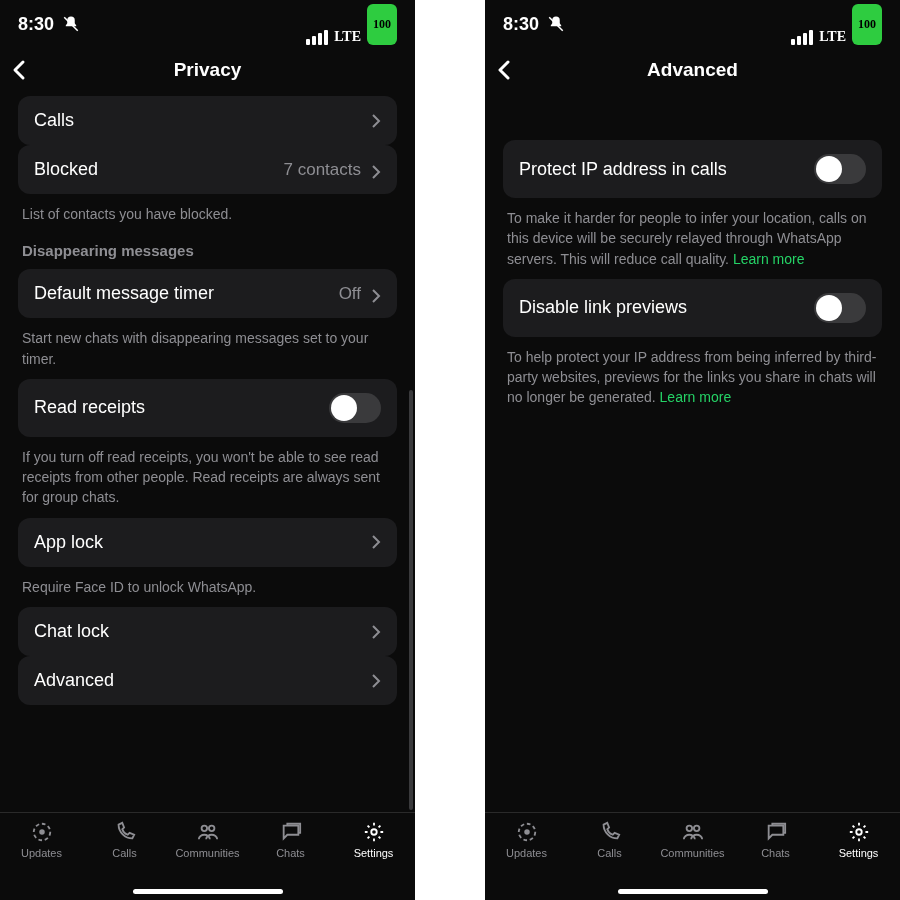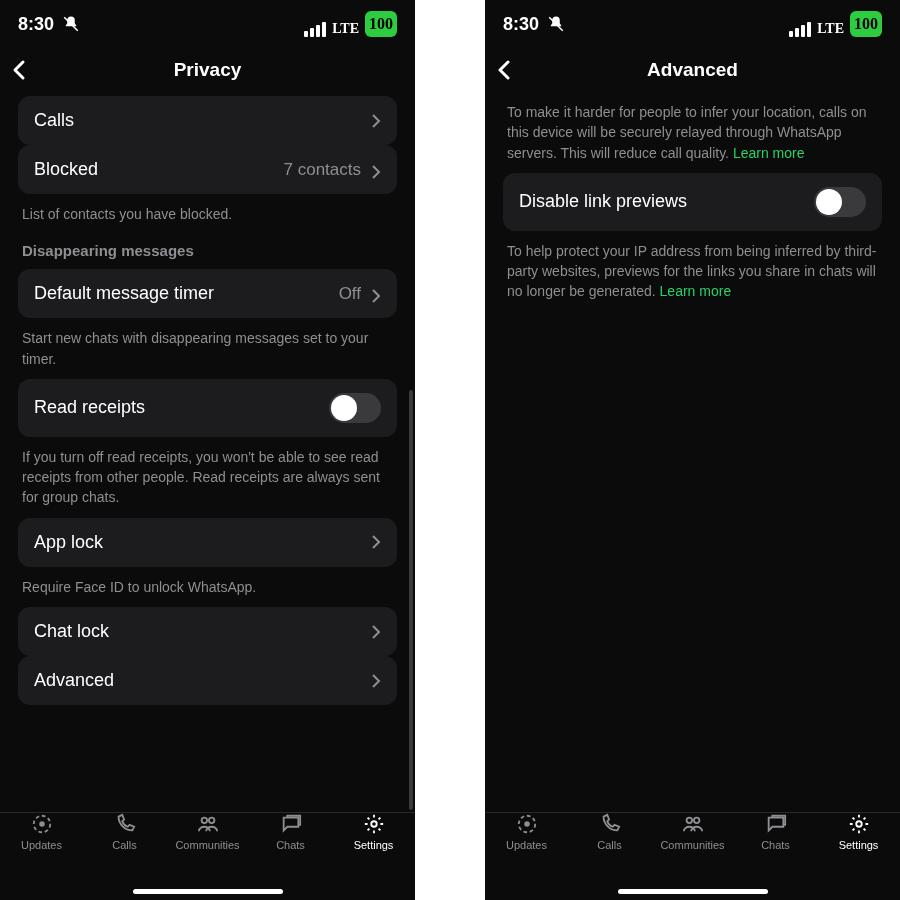--- a/index.html
+++ b/index.html
@@ -10,21 +10,21 @@
   
   .status { height: 48px; display: flex; align-items: center; justify-content: space-between; padding: 0 18px; color: #fff; font-weight: 600; font-size: 18px; }
   .status-left { display: flex; align-items: center; gap: 8px; }
   .status-right { display: flex; align-items: flex-end; gap: 6px; font-family: Liberation Serif, serif; }
   .bell-slash { width: 18px; height: 18px; position: relative; }
   .signal { display: flex; align-items: flex-end; gap: 2px; }
   .signal span { width: 4px; background: #fff; border-radius: 1px; }
   .signal span:nth-child(1){height:6px;} .signal span:nth-child(2){height:9px;}
   .signal span:nth-child(3){height:12px;} .signal span:nth-child(4){height:15px;}
   .lte { font-size: 14px; font-weight: 600; }
-  .bat { background: #2ecc40; color: #000; font-size: 16px; font-weight: 700; padding: 4px 4px; border-radius: 6px; min-width: 30px; text-align: center; }
+  .bat { background: #2ecc40; color: #000; font-size: 12px; font-weight: 700; padding: 13px 4px; border-radius: 6px; min-width: 30px; text-align: center; }
   
   .header { position: relative; height: 44px; display: flex; align-items: center; justify-content: center; color: #fff; }
   .back { position: absolute; left: 8px; top: 50%; transform: translateY(-50%); width: 24px; height: 24px; }
   .title { font-size: 19px; font-weight: 600; }
   
   .content { flex: 1; overflow: hidden; padding: 0 18px; }
   .row { background: #1c1c1e; border-radius: 12px; padding: 14px 16px; display: flex; align-items: center; justify-content: space-between; color: #fff; font-size: 18px; }
   .row + .row { margin-top: 0; gap: 12px; }
   .row-group { margin-top: 10px; }
   .row-sub { display: flex; align-items: flex-end; gap: 10px; color: #8e8e93; }
@@ -33,21 +33,21 @@
   .value { color: #8e8e93; font-size: 17px; }
   .chev { width: 10px; height: 16px; }
   
   .toggle { width: 52px; height: 30px; background: #3a3a3c; border-radius: 15px; position: relative; }
   .toggle .knob { position: absolute; top: 2px; left: 2px; width: 26px; height: 26px; background: #fff; border-radius: 50%; }
   
   .link { color: #25d366; }
   
   .scrollbar { position: absolute; right: 2px; top: 390px; width: 4px; height: 420px; background: #3a3a3c; border-radius: 2px; }
   
-  .tabbar { height: 88px; border-top: 0.5px solid #2a2a2a; background: #0b0b0b; display: flex; justify-content: space-around; align-items: flex-start; position: relative; }
+  .tabbar { height: 88px; border-top: 0.5px solid #2a2a2a; background: #0b0b0b; display: flex; justify-content: space-around; align-items: flex-start; padding-top: 8px; position: relative; }
   .tab { display: flex; flex-direction: column; align-items: center; gap: 4px; color: #8e8e93; font-size: 11px; width: 20%; }
   .tab.active { color: #fff; }
   .tab .icon { width: 26px; height: 22px; display: flex; align-items: center; justify-content: center; }
   .homebar { position: absolute; bottom: 6px; left: 50%; transform: translateX(-50%); width: 150px; height: 5px; background: #fff; border-radius: 3px; }
   .mt-first { margin-top: 4px; }
   .mt48 { margin-top: 48px; }
   svg { display: block; }
 </style>
 </head>
 <body>
@@ -245,20 +245,26 @@
       <span class="back">
         <svg viewBox="0 0 24 24" width="24" height="24" fill="none" stroke="#fff" stroke-width="3" stroke-linecap="round" stroke-linejoin="round">
             <polyline points="15 4 7 12 15 20"></polyline>
           </svg>
       </span>
       <span class="title">Advanced</span>
     </div>
 
     <div class="content">
 
+      <div class="row mt48">
+        <span>Protect IP address in calls</span>
+        <div class="toggle">
+            <div class="knob"></div>
+          </div>
+      </div>
       <div class="caption">
         <span>To make it harder for people to infer your location, calls on this device will be securely relayed through WhatsApp servers. This will reduce call quality. </span><span class="link">Learn more</span>
       </div>
 
       <div class="row row-group">
         <span>Disable link previews</span>
         <div class="toggle">
             <div class="knob"></div>
           </div>
       </div>

